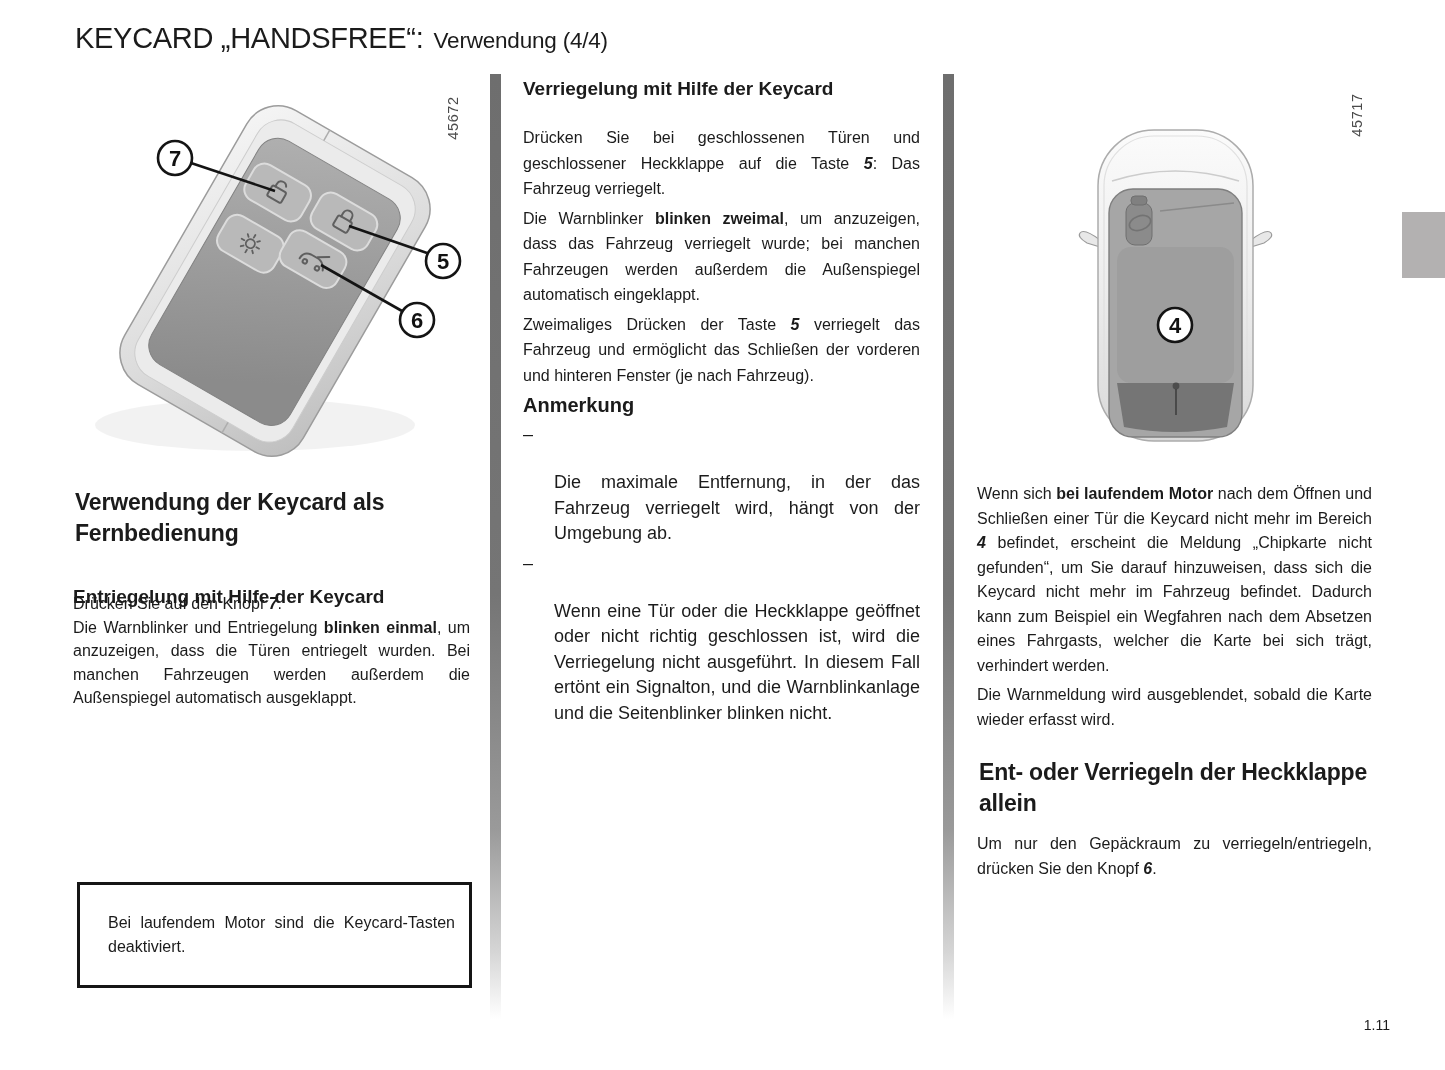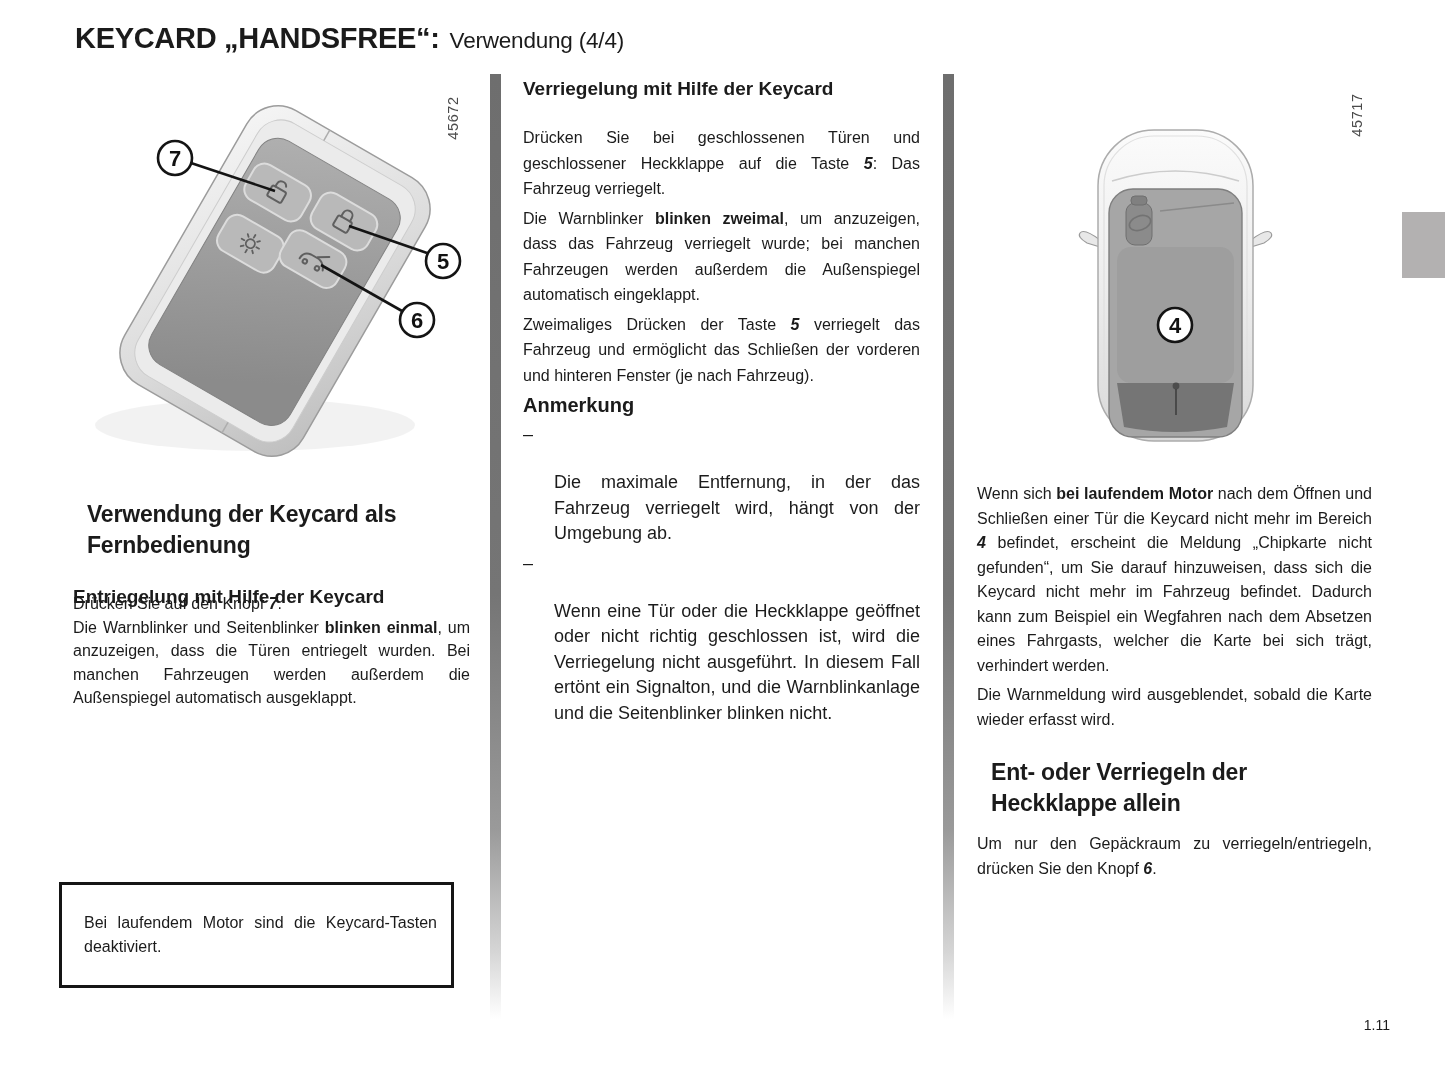--- a/index.html
+++ b/index.html
@@ -3,61 +3,61 @@
 <meta charset="utf-8">
 <style>
   html,body { margin:0; padding:0; background:#ffffff; }
   .page {
     position:relative; width:1445px; height:1070px; background:#ffffff;
     font-family:"Liberation Sans", sans-serif; color:#1b1b1b; overflow:hidden;
   }
 
   
   .title { position:absolute; left:75px; top:22px; white-space:nowrap; }
-  .t-main { font-size:29px; font-weight:700; letter-spacing:-0.3px; }
+  .t-main { font-size:29px; font-weight:400; letter-spacing:-0.3px; }
   .t-sub  { font-size:22.5px; font-weight:400; margin-left:10px; letter-spacing:-0.2px; }
 
   
   .vbar {
     position:absolute; top:74px; width:11px; height:945px;
     background:linear-gradient(180deg,#6e6e6e 0%,#757575 55%,#9a9a9a 80%,#d6d6d6 93%,rgba(255,255,255,0) 100%);
   }
   .vbar.b1 { left:490px; }
   .vbar.b2 { left:943px; }
 
   
   p { margin:0; font-size:16px; }
   .jp { text-align:justify; }
   .rb  { font-weight:700; }
   .rbi { font-weight:700; font-style:italic; }
 
-  .h-section { font-size:23px; font-weight:700; line-height:31px; margin:14px; letter-spacing:-0.2px; }
+  .h-section { font-size:23px; font-weight:700; line-height:31px; margin:2px; letter-spacing:-0.2px; }
   .h-sub     { font-size:19px; font-weight:700; line-height:26px; margin:0; }
 
   .left-h2 { position:absolute; left:73px; top:485px; width:400px; }
   .left-h3 { position:absolute; left:73px; top:584px; width:400px; }
   .left-p  { position:absolute; left:73px; top:592px; width:397px; line-height:23.5px; }
 
   .mid-col { position:absolute; left:523px; top:76px; width:397px; }
   .mid-col .h-sub { margin-bottom:23px; }
   .mid-col p { line-height:25.5px; margin-bottom:4px; }
   .mid-col .h-note { font-size:20px; font-weight:700; line-height:26px; margin:0 0 4px; }
   .bullet { display:flex; margin-bottom:4px; }
   .bullet .marker { flex:0 0 31px; font-size:18px; line-height:25.5px; }
   .bullet .btext { flex:1; font-size:18px; line-height:25.5px;margin-top:48px; }
 
   .right-col { position:absolute; left:977px; top:482px; width:395px; }
   .right-col p { line-height:24.5px; margin-bottom:5px; }
   .right-col .h-section { margin-top:25px; margin-bottom:13px; }
 
   
   .note-box {
-    position:absolute; left:59px; top:882px; width:395px; height:106px;
+    position:absolute; left:77px; top:882px; width:395px; height:106px;
     border:3px solid #151515; box-sizing:border-box;
-    display:flex; align-items:center; padding:0 14px 0 22px;
+    display:flex; align-items:center; padding:0 14px 0 28px;
   }
   .note-box p { line-height:24px; width:100%; }
 
   
   .fig { position:absolute; }
   .fig-left  { left:75px;  top:85px; }
   .fig-right { left:990px; top:85px; }
   svg text.callout-num { font-family:"Liberation Sans", sans-serif; font-weight:700; font-size:22px; fill:#111; }
   svg text.fig-ref { font-family:"Liberation Sans", sans-serif; font-size:14.5px; fill:#4a4a4a; letter-spacing:0.6px; }
 
@@ -183,21 +183,21 @@
       <g>
         <circle cx="185" cy="240" r="17" fill="#fff" stroke="#141414" stroke-width="2.6"></circle>
         <text class="callout-num" x="185" y="248" text-anchor="middle">4</text>
       </g>
     </g>
     <text class="fig-ref" transform="translate(372,30) rotate(-90)" text-anchor="middle">45717</text>
   </svg>
 
   <h2 class="h-section left-h2">Verwendung der Keycard als Fernbedienung</h2>
   <h3 class="h-sub left-h3">Entriegelung mit Hilfe der Keycard</h3>
-  <p class="jp left-p"><span>Drücken Sie auf den Knopf </span><span class="rbi">7</span><span>.</span><br><span>Die Warnblinker und Seitenblinker </span><span class="rb">blinken einmal</span><span>, um anzuzeigen, dass die Türen ent­riegelt wurden. Bei manchen Fahrzeugen werden außerdem die Außenspiegel auto­matisch ausgeklappt.</span></p>
+  <p class="jp left-p"><span>Drücken Sie auf den Knopf </span><span class="rbi">7</span><span>.</span><br><span>Die Warnblinker und Entriegelung </span><span class="rb">blinken einmal</span><span>, um anzuzeigen, dass die Türen ent­riegelt wurden. Bei manchen Fahrzeugen werden außerdem die Außenspiegel auto­matisch ausgeklappt.</span></p>
 
   <div class="note-box">
     <p class="jp">Bei laufendem Motor sind die Keycard-Tasten deaktiviert.</p>
   </div>
 
   <div class="mid-col">
     <h3 class="h-sub">Verriegelung mit Hilfe der Keycard</h3>
     <p class="jp"><span>Drücken Sie bei geschlossenen Türen und geschlossener Heckklappe auf die Taste </span><span class="rbi">5</span><span>: Das Fahrzeug verriegelt.</span></p>
     <p class="jp"><span>Die Warnblinker </span><span class="rb">blinken zweimal</span><span>, um anzu­zeigen, dass das Fahrzeug verriegelt wurde; bei manchen Fahrzeugen werden außerdem die Außenspiegel automatisch eingeklappt.</span></p>
     <p class="jp"><span>Zweimaliges Drücken der Taste </span><span class="rbi">5</span><span> verriegelt das Fahrzeug und ermöglicht das Schließen der vorderen und hinteren Fenster (je nach Fahrzeug).</span></p>

